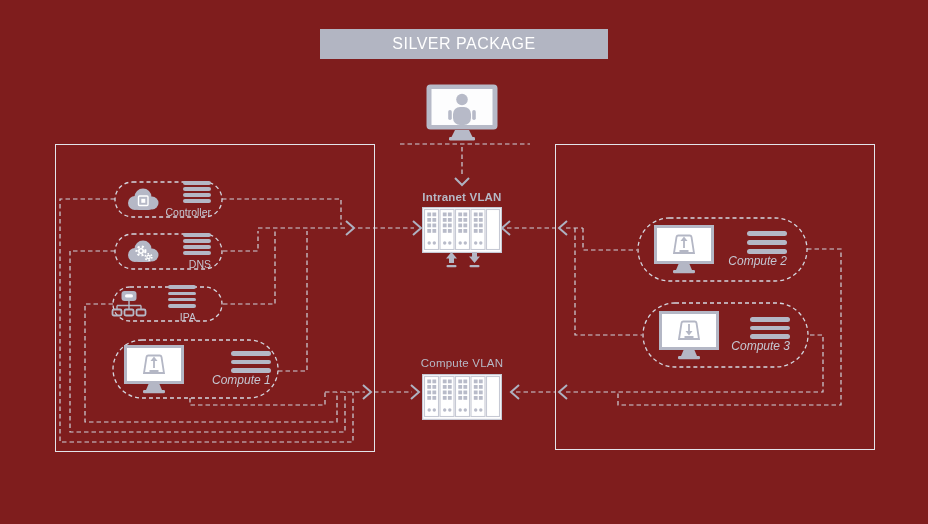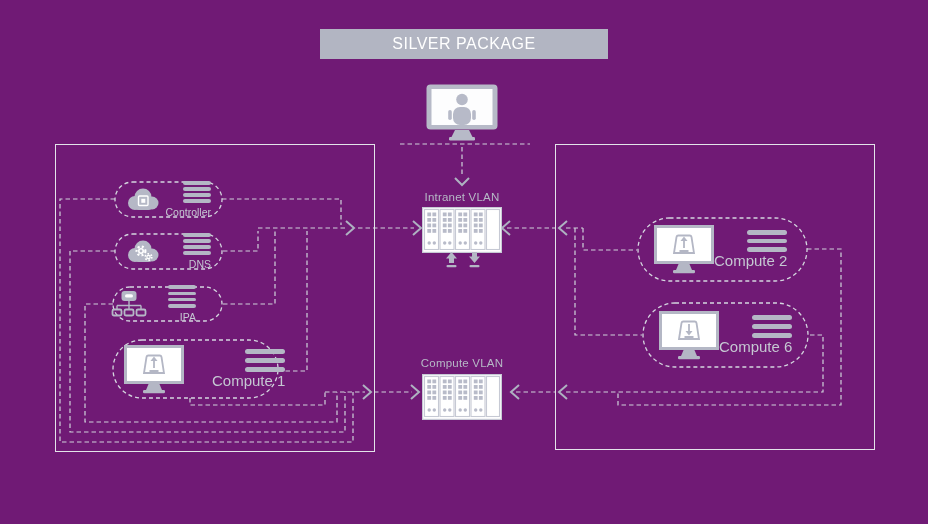--- a/index.html
+++ b/index.html
@@ -1,38 +1,38 @@
 <!DOCTYPE html>
 <html><head>
 <meta charset="utf-8">
 <style>
   html,body{margin:0;padding:0;background:#ffffff;}
   .stage{
     position:relative;width:928px;height:524px;margin:0 auto;
-    background:#701a75;overflow:hidden;
+    background:#7f1d1d;overflow:hidden;
     font-family:"Liberation Sans","DejaVu Sans",sans-serif;
   }
   .wires{position:absolute;left:0;top:0;pointer-events:none;}
   .title-banner{
     position:absolute;left:320px;top:29px;width:288px;height:30px;
     background:#b2b5c2;color:#ffffff;font-size:16px;letter-spacing:.5px;
     display:flex;align-items:center;justify-content:center;font-weight:400;
   }
   .zone{position:absolute;border:1.2px solid #e3e4ea;background:transparent;}
   .zone-left{left:55px;top:144px;width:318px;height:306px;}
   .zone-right{left:555px;top:144px;width:318px;height:304px;}
   .pill{position:absolute;display:flex;align-items:center;box-sizing:border-box;}
   .pill .icon{flex:0 0 auto;display:flex;align-items:center;}
   .pill .right{margin-left:auto;display:flex;flex-direction:column;align-items:flex-end;justify-content:center;}
   .bars{display:flex;flex-direction:column;gap:2.6px;}
   .bars i{display:block;width:28px;height:3.6px;border-radius:2px;background:#b4b7c5;}
   .pill-lg .bars{gap:4px;}
   .pill-lg .bars i{width:40px;height:4.8px;border-radius:2.5px;}
   .node-label{margin-top:3px;font-size:10.5px;color:#c5c7d2;white-space:nowrap;}
-  .pill-lg .node-label{font-size:15px;margin-top:0;}
+  .pill-lg .node-label{font-size:12px;margin-top:0;font-style:italic;}
   .vlan-label{
     position:absolute;width:160px;text-align:center;
     font-size:11.5px;font-weight:500;color:#b6b9c6;letter-spacing:.2px;
   }
   .abs{position:absolute;}
   .xfer{position:absolute;display:flex;gap:10px;}
 </style>
 </head>
 <body>
 
@@ -96,21 +96,21 @@
       <rect x="22.2" y="26" width="3.6" height="10" rx="1.8" fill="#b7bac8"></rect>
       <rect x="46.2" y="26" width="3.6" height="10" rx="1.8" fill="#b7bac8"></rect>
       <polygon points="29,46 43,46 46.5,53 25.5,53" fill="#b7bac8"></polygon>
       <rect x="23" y="53" width="26" height="3.5" rx="1.2" fill="#b7bac8"></rect>
     </svg>
   </div>
 
   <div class="zone zone-left"></div>
   <div class="zone zone-right"></div>
 
-  <div class="vlan-label" style="left:382px;top:191px;">Intranet VLAN</div>
+  <div class="vlan-label" style="left:382px;top:191px;font-weight:bold;">Intranet VLAN</div>
   <div class="abs" style="left:422px;top:207px;">
     <svg width="80" height="46" viewBox="0 0 80 46">
       <rect x="0.6" y="0.6" width="78.8" height="44.8" fill="#ffffff" stroke="#c6c9d4" stroke-width="1.2"></rect>
       <g stroke="#c6c9d4" stroke-width="1.1" fill="none">
         <rect x="2.5" y="2.5" width="14" height="40"></rect>
           <rect x="18" y="2.5" width="14" height="40"></rect>
         <rect x="33.5" y="2.5" width="14" height="40"></rect>
           <rect x="49" y="2.5" width="14" height="40"></rect>
         <rect x="64.5" y="2.5" width="13" height="40"></rect>
       </g>
@@ -295,17 +295,17 @@
         <polygon points="25,38 35,38 38,45 22,45" fill="#b4b7c5"></polygon>
         <rect x="19" y="45" width="22" height="3.2" rx="1.2" fill="#b4b7c5"></rect>
       </svg>
     </span>
     <span class="right">
       <span class="bars">
           <i></i>
           <i></i>
           <i></i>
         </span>
-      <span class="node-label">Compute 6</span>
+      <span class="node-label">Compute 3</span>
     </span>
   </div>
 
 </div>
 
 </body></html>

